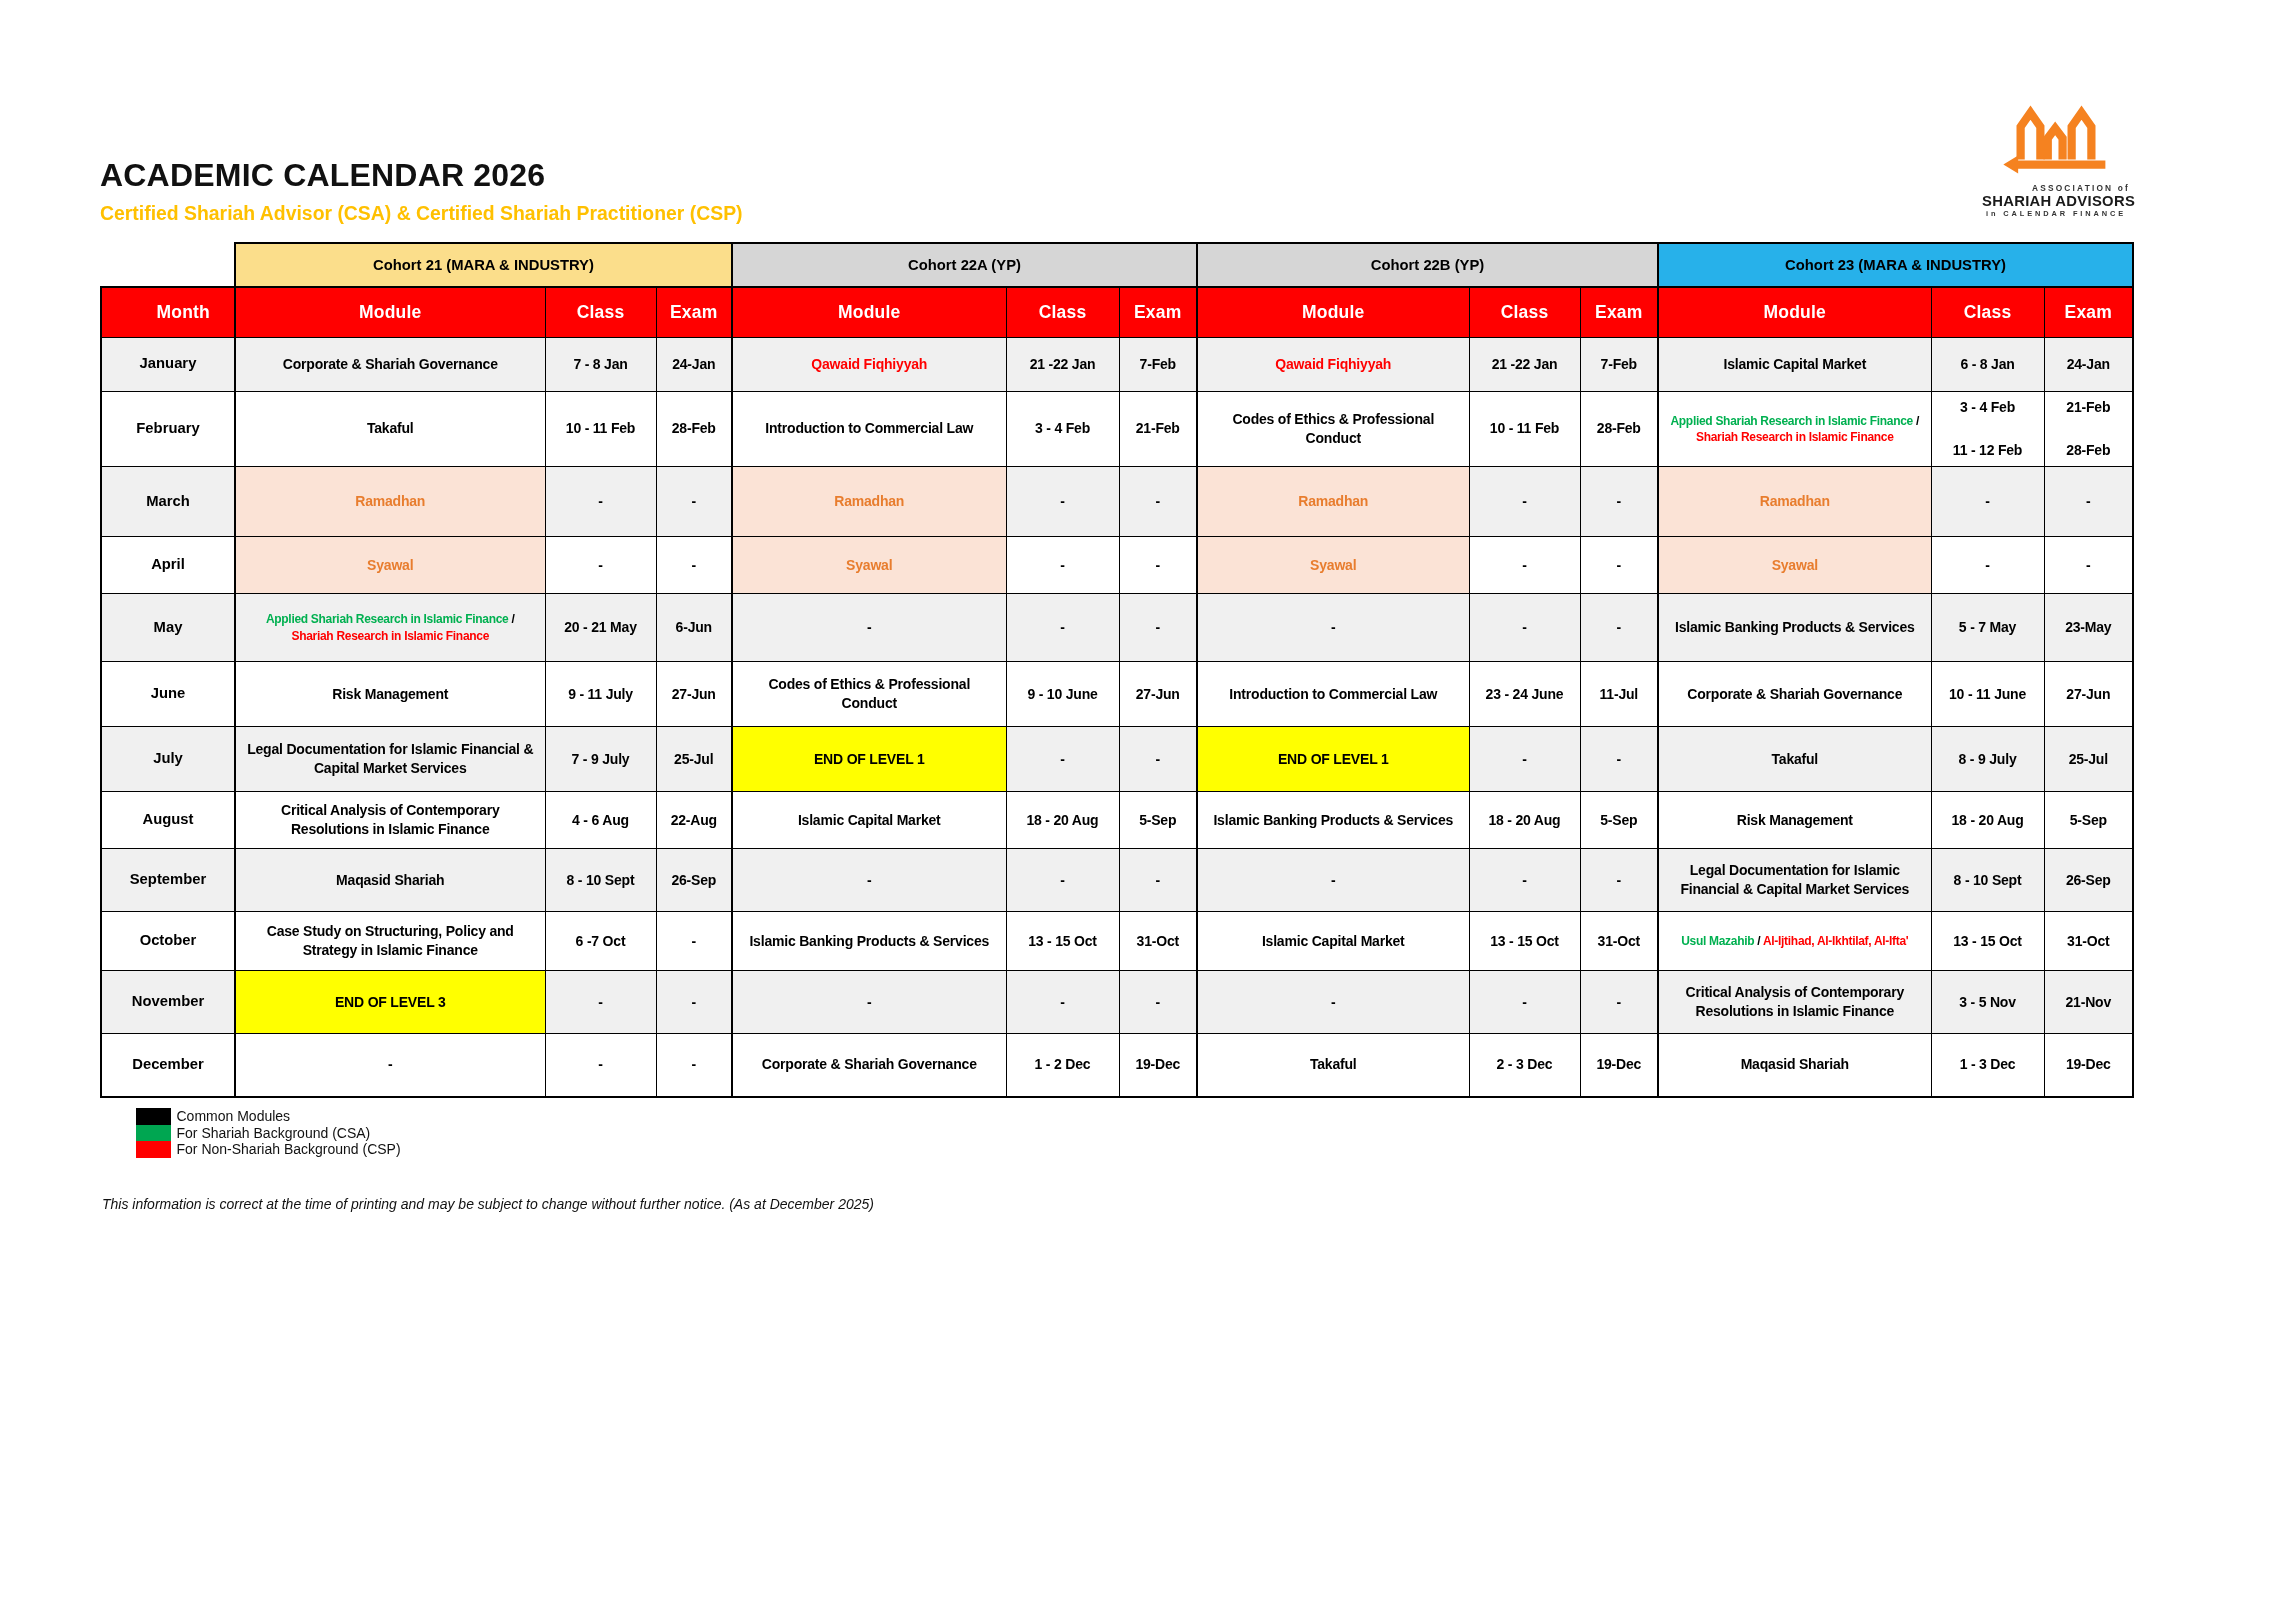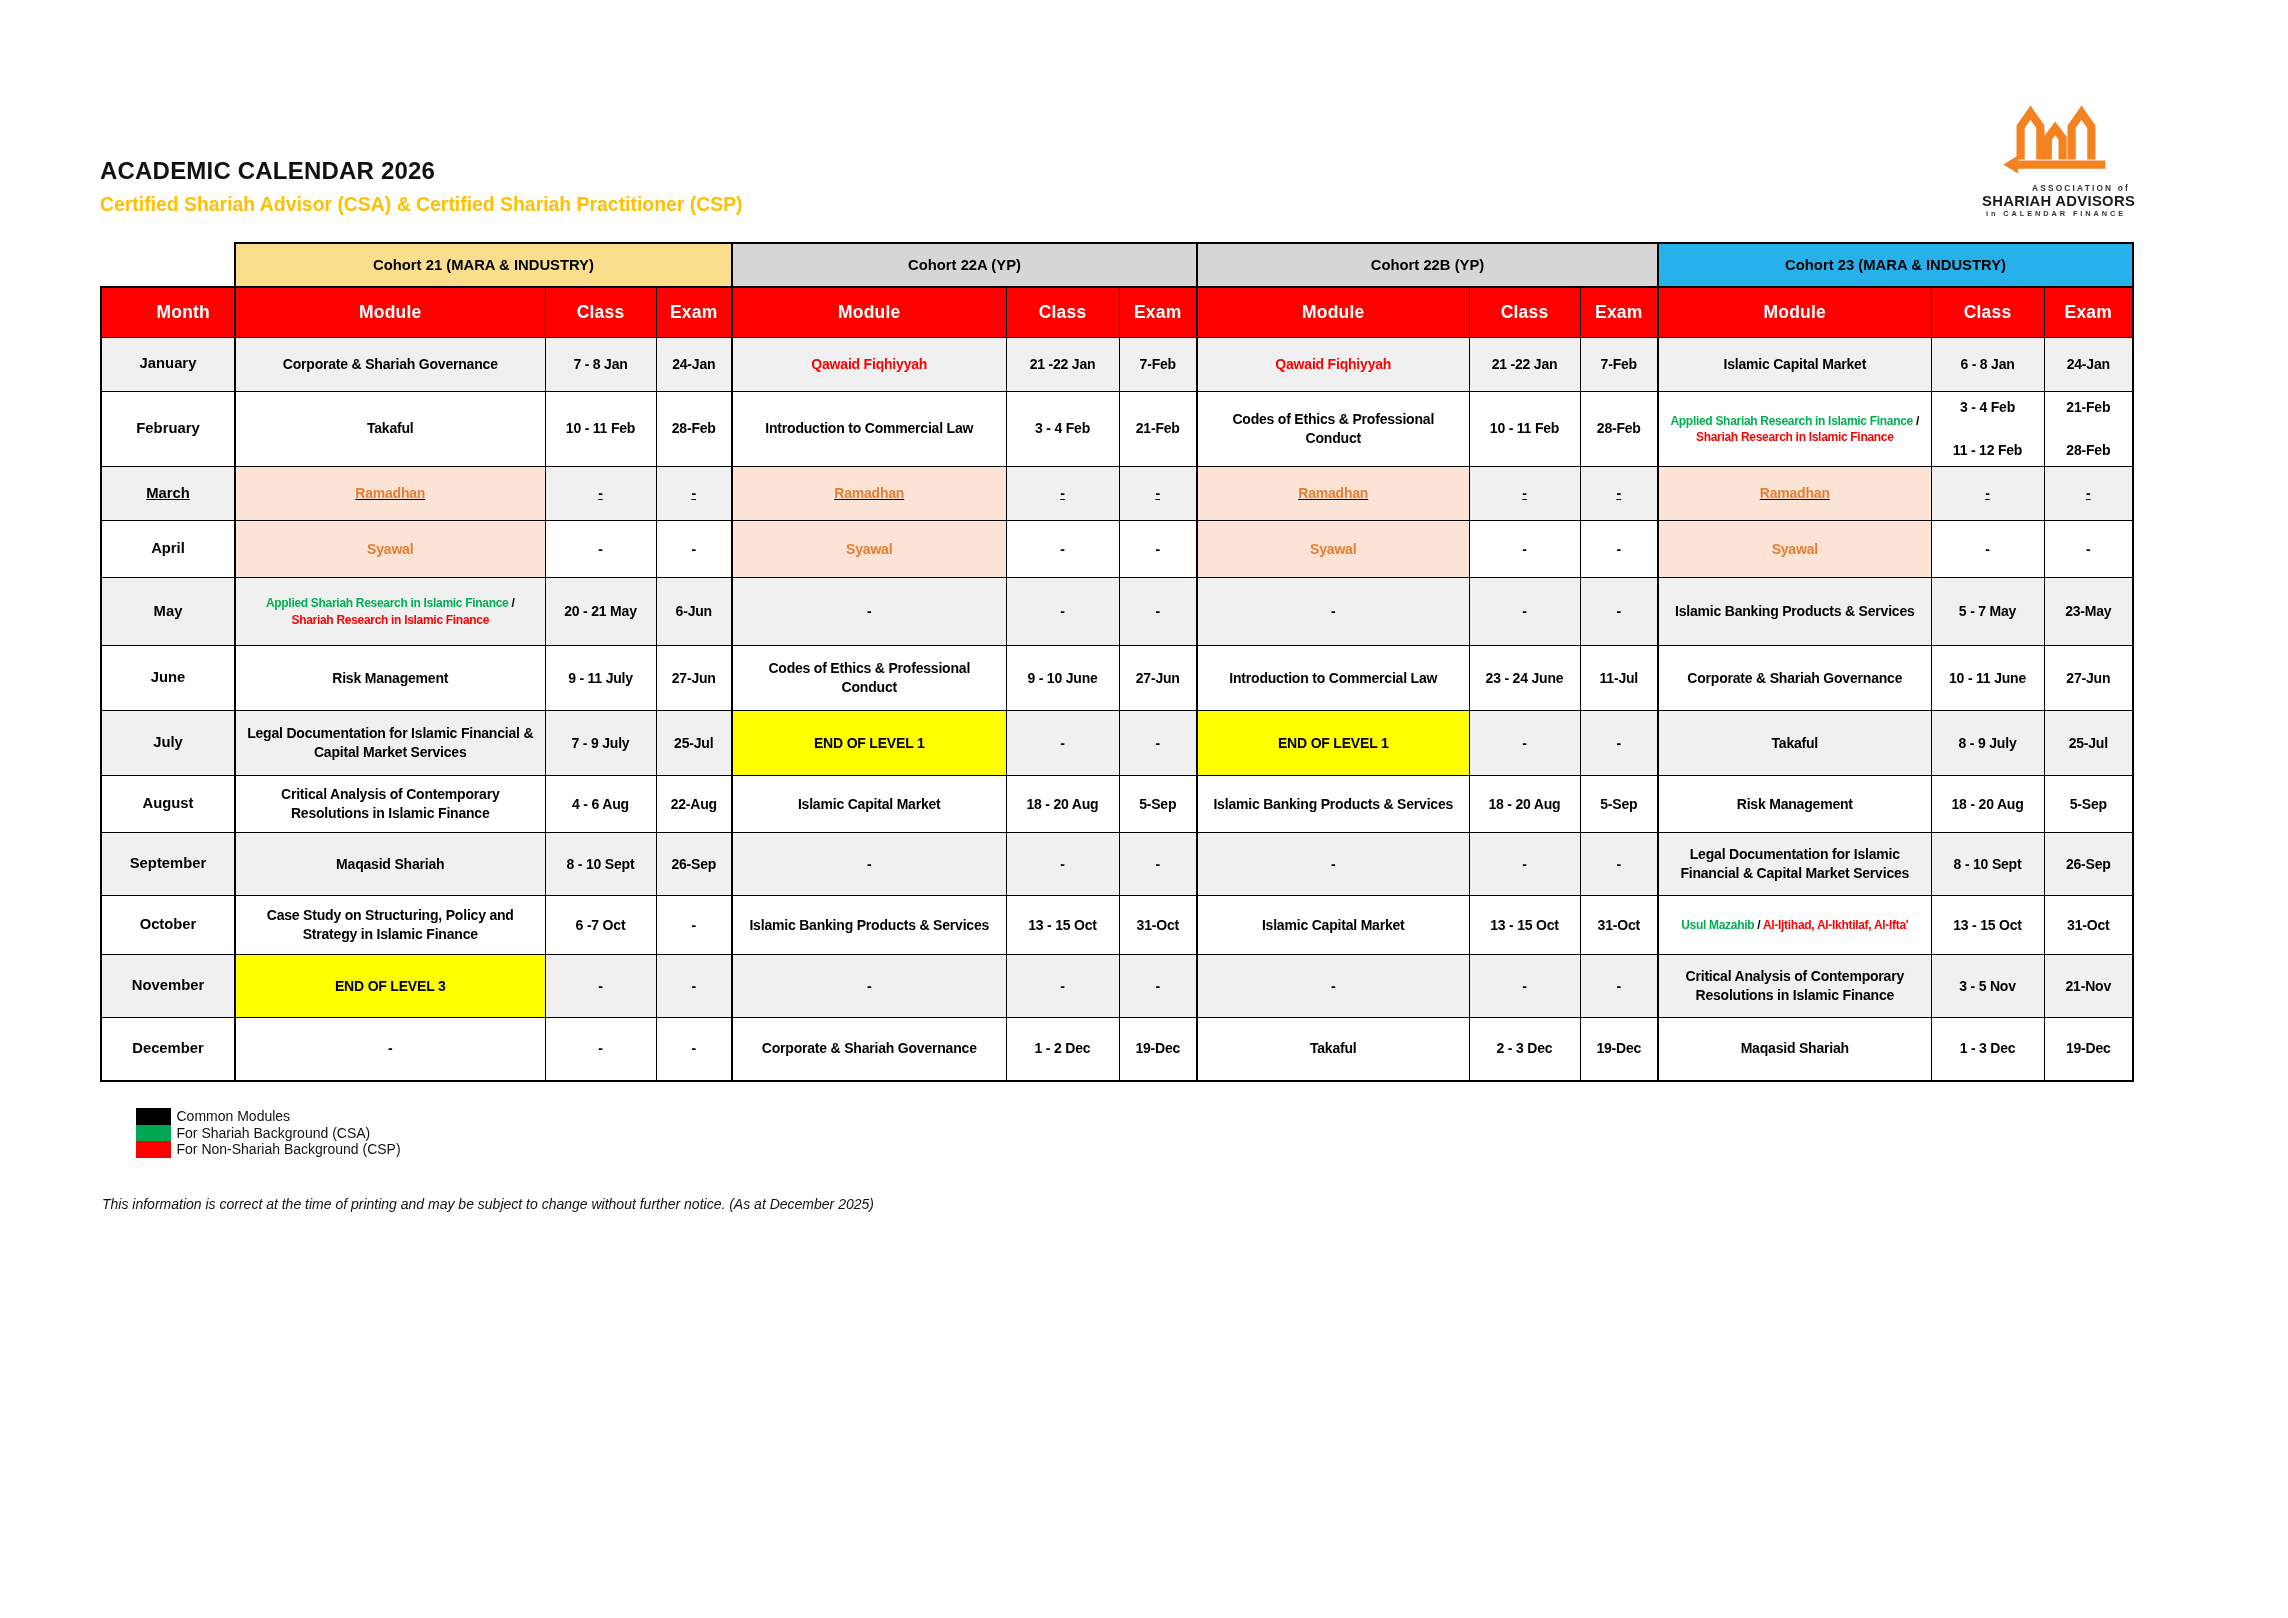--- a/index.html
+++ b/index.html
@@ -7,21 +7,21 @@
   body {
     width: 2289px; height: 1619px;
     background: #ffffff;
     font-family: "Liberation Sans", sans-serif;
     position: relative;
     color: #000;
   }
 
   
   .titles { position: absolute; left: 100px; top: 157px; }
-  .title { font-size: 24px; font-weight: bold; color: #111; letter-spacing: 0.2px; }
+  .title { font-size: 32px; font-weight: bold; color: #111; letter-spacing: 0.2px; }
   .subtitle { font-size: 19.4px; font-weight: bold; color: #FFC000; margin-top: 8.3px; }
 
   .logo { position: absolute; left: 1982px; top: 102px; width: 148px; text-align: center; }
   .logo svg { display:block; margin: 0 auto; }
   .logo-l1 { font-size: 8.3px;  font-weight: bold; letter-spacing: 2.2px; color: #333; margin-top: 1.8px; white-space: nowrap; text-align: right; }
   .logo-l2 { font-size: 14.8px; font-weight: bold; letter-spacing: 0.3px; color: #1a1a1a; white-space: nowrap; }
   .logo-l3 { font-size: 7.4px;  font-weight: bold; letter-spacing: 2.9px; color: #333; white-space: nowrap; }
 
   
   table.cal {
@@ -165,21 +165,21 @@
             <div>11 - 12 Feb</div>
           </div>
         </td>
         <td class="exam br3">
           <div class="stack">
             <div>21-Feb</div>
             <div>28-Feb</div>
           </div>
         </td>
       </tr>
-      <tr style="height: 54px; text-decoration: underline;">
+      <tr style="height: 70px;">
         <td class="month bl3 br3 rowalt">March</td>
         <td class="module peach"><span class="c-o">Ramadhan</span></td>
         <td class="cls rowalt">-</td>
         <td class="exam rowalt br3">-</td>
         <td class="module peach"><span class="c-o">Ramadhan</span></td>
         <td class="cls rowalt">-</td>
         <td class="exam rowalt br3">-</td>
         <td class="module peach"><span class="c-o">Ramadhan</span></td>
         <td class="cls rowalt">-</td>
         <td class="exam rowalt br3">-</td>

